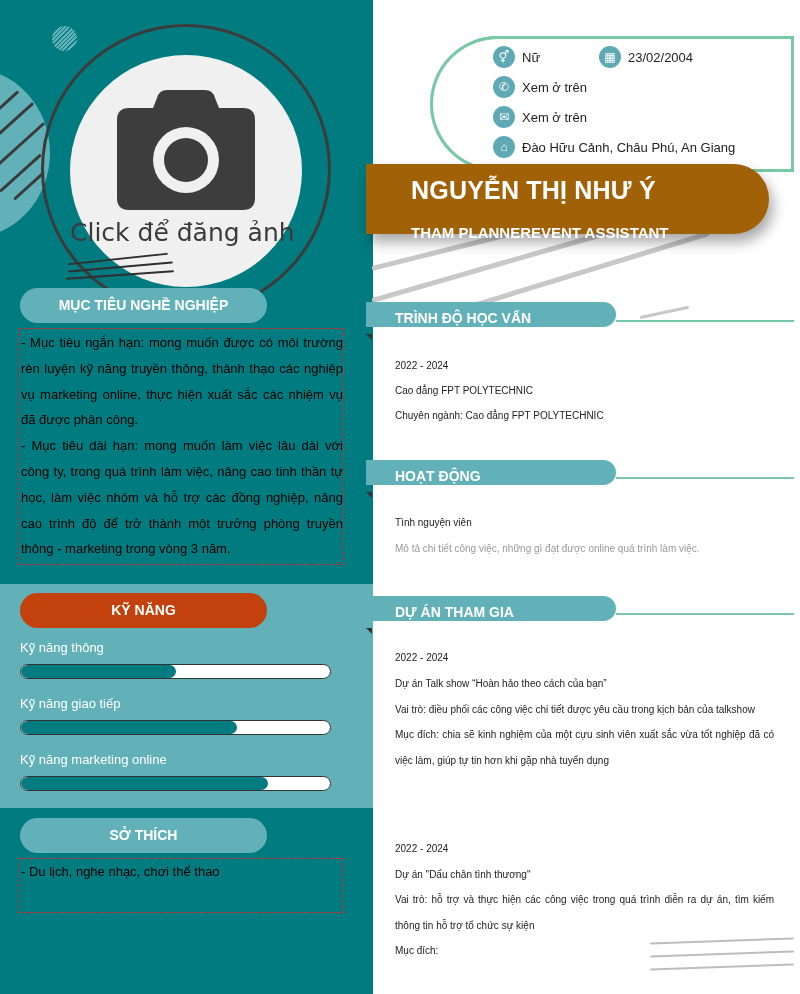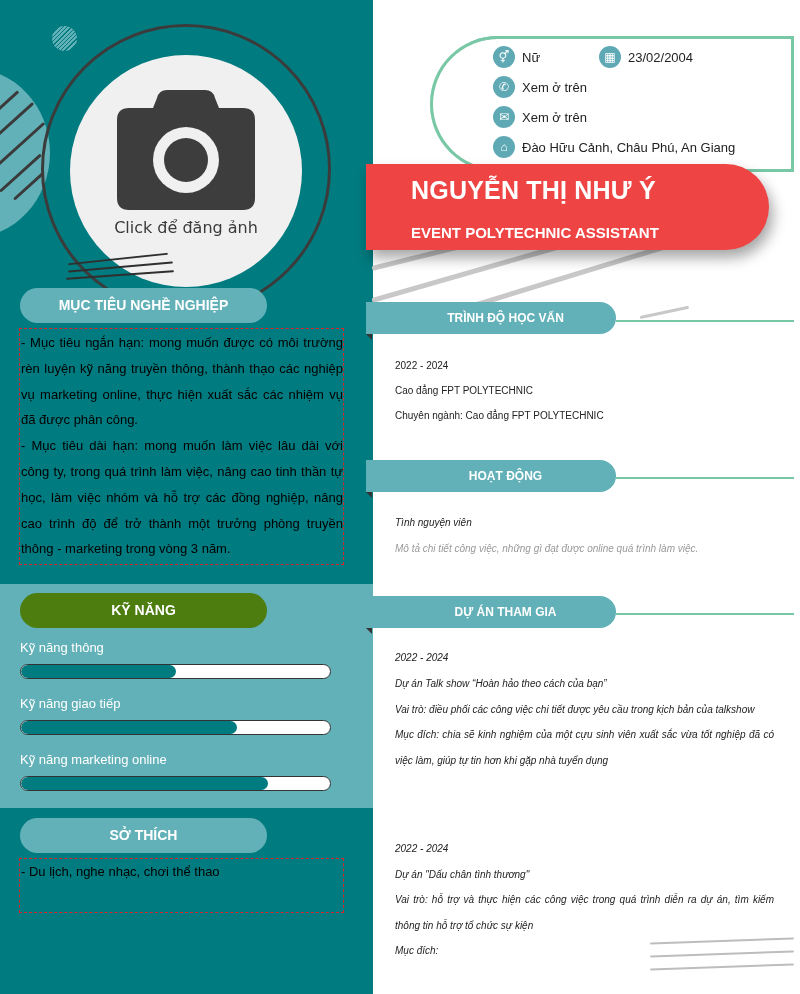--- a/index.html
+++ b/index.html
@@ -9,53 +9,53 @@
   
   .left { position: absolute; left: 0; top: 0; width: 373px; height: 994px; background: #007b7f; overflow: hidden; }
   .left .skills-band { position: absolute; left: 0; top: 584px; width: 373px; height: 224px; background: #63b1b8; }
   .deco-dot { position: absolute; left: 52px; top: 26px; width: 25px; height: 25px; border-radius: 50%; background: #63b1b8;
     background-image: repeating-linear-gradient(135deg, #63b1b8 0 2px, #007b7f 2px 3px); }
   .deco-big { position: absolute; left: -110px; top: 68px; width: 160px; height: 170px; border-radius: 50%; background: #63b1b8; }
   .deco-stroke { position: absolute; height: 3px; background: #3a3a3a; border-radius: 2px; transform-origin: left center; }
   .ring { position: absolute; left: 41px; top: 24px; width: 290px; height: 290px; border: 3px solid #3b3b3b; border-radius: 50%; }
   .avatar { position: absolute; left: 70px; top: 55px; width: 232px; height: 232px; border-radius: 50%; background: #f0f0f0; cursor: pointer; }
   .camera { position: absolute; left: 47px; top: 35px; width: 138px; height: 120px; }
-  .avatar-label { position: absolute; left: 0; width: 100%; top: 163px; text-align: center; font-family: "DejaVu Sans", sans-serif; font-size: 16px; color: #3a3a3a; }
+  .avatar-label { position: absolute; left: 0; width: 100%; top: 163px; text-align: left; font-family: "DejaVu Sans", sans-serif; font-size: 25px; color: #3a3a3a; }
   .wave { position: absolute; height: 2px; background: #2f2f2f; border-radius: 2px; }
 
   .pill-title { position: absolute; left: 20px; width: 247px; height: 35px; border-radius: 18px; color: #fff; font-weight: bold; font-size: 14px; text-align: center; line-height: 35px; }
   .pill-light { background: #63b1b8; }
-  .pill-dark { background: #4d7c0f; }
+  .pill-dark { background: #c2410c; }
 
   .dashed-box { position: absolute; left: 19px; width: 325px; border: 1px dashed #d9262c; color: #000000; font-size: 13px; }
   .objective { top: 328px; height: 237px; line-height: 25.8px; text-align: justify; padding: 1px 0 0 1px; }
   .hobby { top: 858px; height: 55px; line-height: 25.5px; padding: 0 0 0 1px; }
 
   .skill-label { position: absolute; left: 20px; color: #fff; font-size: 13px; }
   .skill-bar { position: absolute; left: 20px; width: 311px; height: 15px; background: #fff; border: 1px solid #333; border-radius: 8px; overflow: hidden; }
   .skill-fill { height: 100%; background: #007b7f; border-radius: 8px; }
 
   
   .contact-card { position: absolute; left: 430px; top: 36px; width: 364px; height: 136px; border: 3px solid #78c8a6; border-left: none; border-radius: 90px 0 0 90px; }
   .contact-arc { position: absolute; left: 430px; top: 36px; width: 180px; height: 136px; border: 3px solid #78c8a6; border-right: none; border-radius: 90px 0 0 90px; }
   .contact-row { position: absolute; display: flex; align-items: center; font-size: 13px; color: #222; }
   .c-icon { width: 22px; height: 22px; border-radius: 50%; background: #5fa9b5; margin-right: 7px; display: flex; align-items: center; justify-content: center; color: #fff; font-size: 12px; }
 
-  .name-banner { position: absolute; left: 366px; top: 164px; width: 403px; height: 86px; background: #ef4444; border-radius: 0 45px 45px 0; box-shadow: 4px 8px 14px rgba(0,0,0,0.35); text-align: center; }
+  .name-banner { position: absolute; left: 366px; top: 164px; width: 403px; height: 70px; background: #a16207; border-radius: 0 45px 45px 0; box-shadow: 4px 8px 14px rgba(0,0,0,0.35); text-align: center; }
   .name { position: absolute; left: 45px; top: 12px; color: #fff; font-size: 25px; font-weight: bold; letter-spacing: 0.2px; }
   .job { position: absolute; left: 45px; top: 60px; color: #fff; font-size: 15px; font-weight: bold; }
 
   .gray-stroke { position: absolute; height: 5px; background: #c8c8c8; border-radius: 3px; transform-origin: left center; }
 
-  .sec-head { position: absolute; left: 366px; width: 250px; height: 32px; background: #63b1b8; border-radius: 0 16px 16px 0; color: #fff; font-weight: bold; font-size: 12px; line-height: 32px; padding-left: 29px; text-align: center; }
+  .sec-head { position: absolute; left: 366px; width: 250px; height: 25px; background: #63b1b8; border-radius: 0 16px 16px 0; color: #fff; font-weight: bold; font-size: 14px; line-height: 32px; padding-left: 29px; }
   .sec-line { position: absolute; left: 616px; width: 178px; height: 2px; background: #78c8a6; }
   .corner { position: absolute; left: 366px; width: 0; height: 0; border-top: 6px solid #333; border-left: 6px solid transparent; }
 
   .r-text { position: absolute; left: 395px; width: 379px; font-size: 10px; color: #222; }
-  .justify { text-align: justify; font-style: italic; }
+  .justify { text-align: justify; }
   .muted { color: #999; }
 
   .wm-line { position: absolute; height: 2px; background: #bdbdbd; border-radius: 2px; }
   .watermark { position: absolute; left: 636px; top: 1012px; font-family: Liberation Sans, sans-serif; font-size: 13px; color: #0f766e; }
 </style>
 </head>
 <body>
 
 <div class="left">
   <div class="skills-band"></div>
@@ -131,21 +131,21 @@
   <span>Đào Hữu Cảnh, Châu Phú, An Giang</span>
 </div>
 
 <div class="gray-stroke" style="left:372px;top:266px;width:160px;transform:rotate(-14deg);"></div>
 <div class="gray-stroke" style="left:372px;top:298px;width:310px;transform:rotate(-16deg);"></div>
 <div class="gray-stroke" style="left:470px;top:304px;width:250px;transform:rotate(-17deg);"></div>
 <div class="gray-stroke" style="left:640px;top:316px;width:50px;height:3px;transform:rotate(-12deg);"></div>
 
 <div class="name-banner">
   <div class="name">NGUYỄN THỊ NHƯ Ý</div>
-  <div class="job">EVENT POLYTECHNIC ASSISTANT</div>
+  <div class="job">THAM PLANNEREVENT ASSISTANT</div>
 </div>
 
 <div class="sec-head" style="top:302px;">TRÌNH ĐỘ HỌC VẤN</div>
 <div class="sec-line" style="top:320px;"></div>
 <div class="corner" style="top:334px;"></div>
 <div class="r-text" style="top:353px;line-height:25px;">
   <div>2022 - 2024</div>
   <div>Cao đẳng FPT POLYTECHNIC</div>
   <div>Chuyên ngành: Cao đẳng FPT POLYTECHNIC</div>
 </div>

